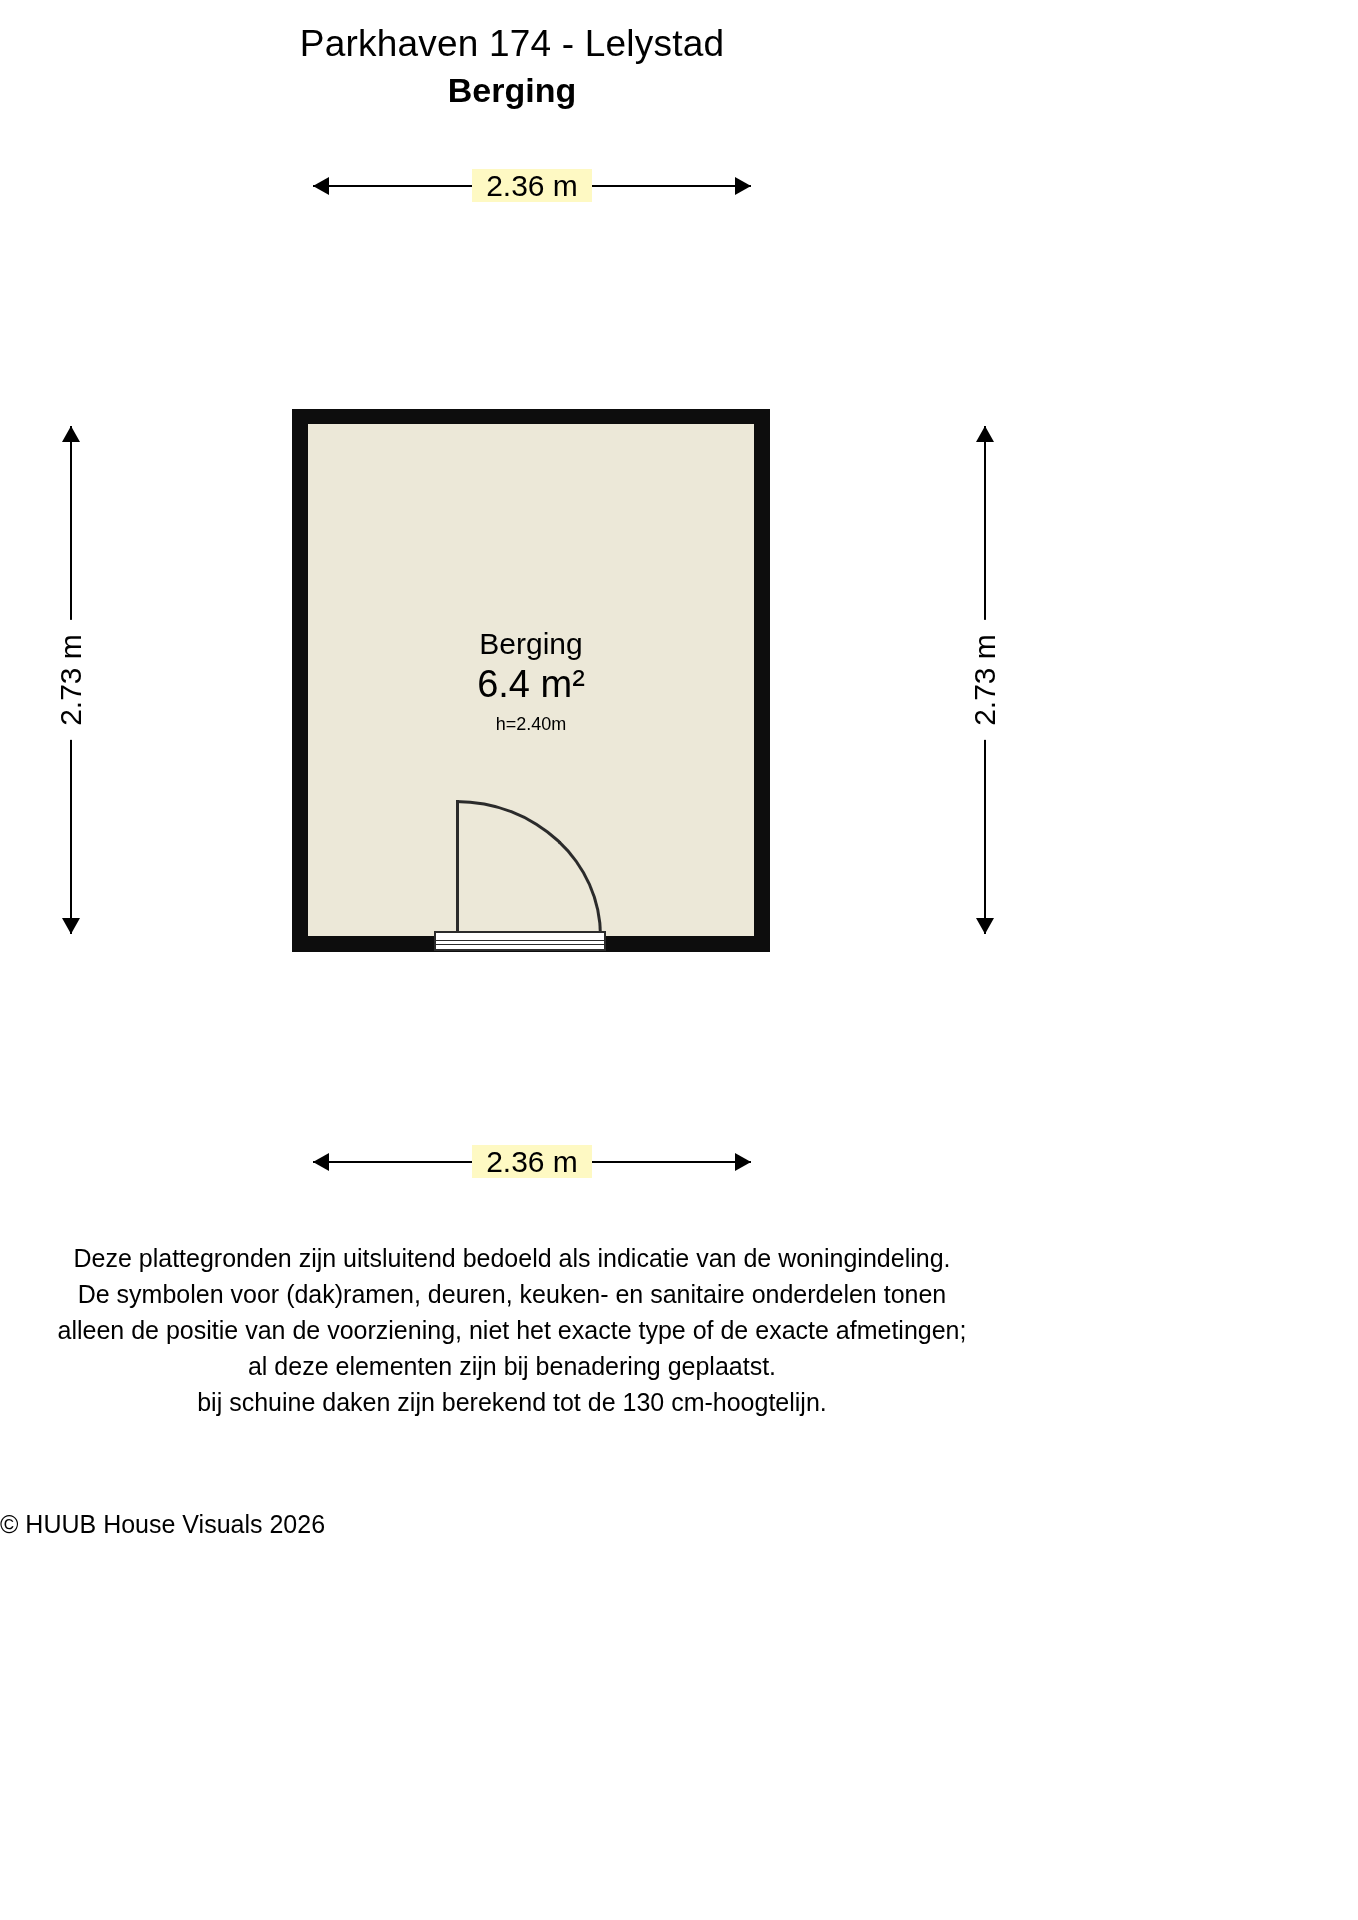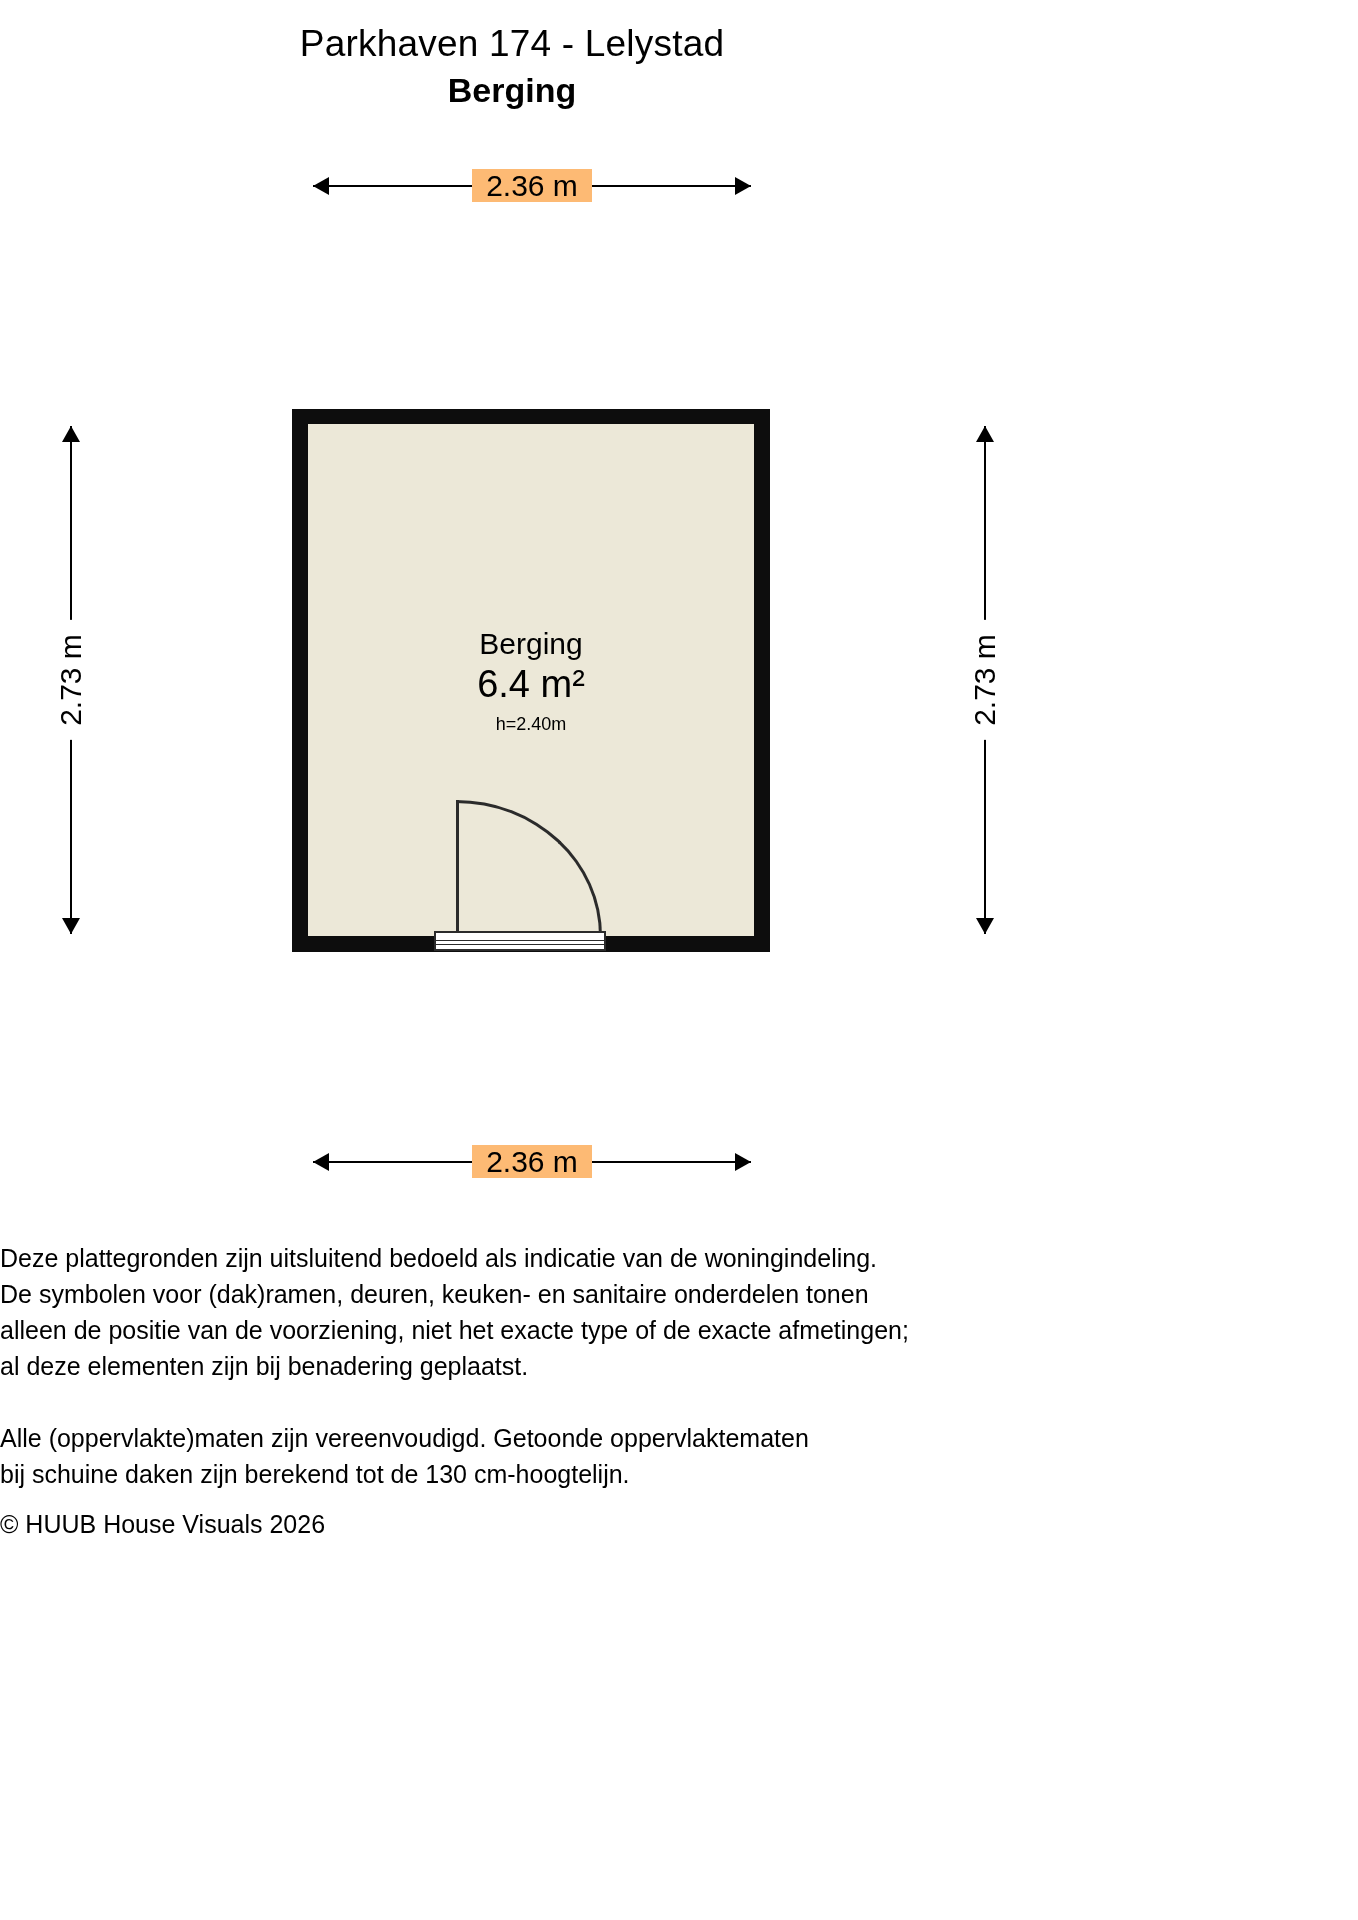--- a/index.html
+++ b/index.html
@@ -161,21 +161,21 @@
   .dim-h .dim-text {
     position: absolute;
     left: 0;
     right: 0;
     top: 0;
     text-align: center;
     font-size: 30px;
     line-height: 40px;
   }
   .dim-h .dim-text span {
-    background: #fdba74;
+    background: #fef9c3;
     padding: 0 14px;
   }
 
   .dim-v {
     position: absolute;
     width: 40px;
   }
   .dim-v .line {
     position: absolute;
     left: 19px;
@@ -211,21 +211,21 @@
     background: #ffffff;
     padding: 6px 14px;
   }
 
   
   .disclaimer {
     position: absolute;
     left: 0;
     top: 1240px;
     width: 1024px;
-    text-align: left;
+    text-align: center;
   }
   .disclaimer p {
     margin: 0;
     font-size: 25px;
     line-height: 36px;
   }
   .disclaimer .block2 {
     margin-top: 36px;
   }
   .copyright {
@@ -288,17 +288,16 @@
     <div class="dim-text"><span>2.36 m</span></div>
   </div>
 
 </div>
 
 <div class="disclaimer">
   <p>Deze plattegronden zijn uitsluitend bedoeld als indicatie van de woningindeling.</p>
   <p>De symbolen voor (dak)ramen, deuren, keuken- en sanitaire onderdelen tonen</p>
   <p>alleen de positie van de voorziening, niet het exacte type of de exacte afmetingen;</p>
   <p>al deze elementen zijn bij benadering geplaatst.</p>
-  <p class="block2">Alle (oppervlakte)maten zijn vereenvoudigd. Getoonde oppervlaktematen</p>
   <p>bij schuine daken zijn berekend tot de 130 cm-hoogtelijn.</p>
 </div>
 
 <div class="copyright">© HUUB House Visuals 2026</div>
 
 </body></html>

